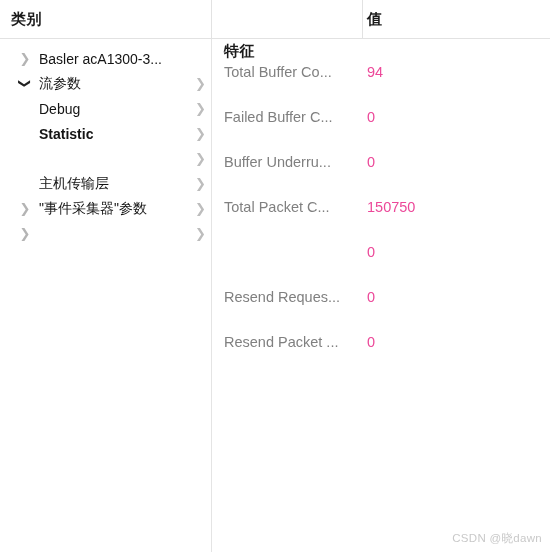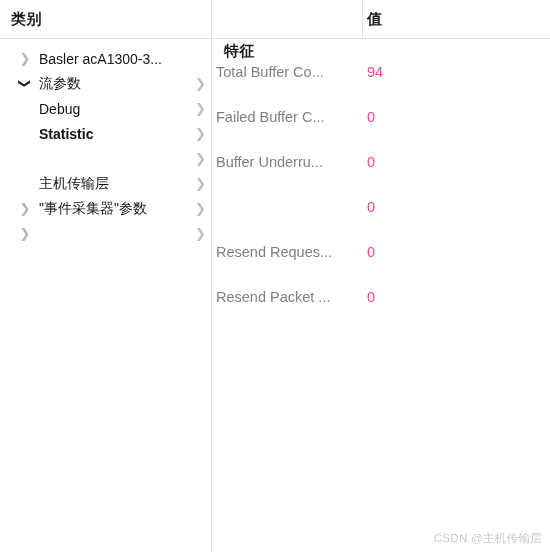--- a/index.html
+++ b/index.html
@@ -144,21 +144,21 @@
     padding-top: 10px;
   }
   .tbl-row {
     position: relative;
     height: 45px;
     display: flex;
     align-items: center;
   }
   .tbl-feat {
     position: absolute;
-    left: 4px;
+    left: 12px;
     top: 0;
     height: 45px;
     width: 140px;
     display: flex;
     align-items: center;
     font-size: 14.5px;
     color: #808080;
     white-space: nowrap;
     overflow: hidden;
   }
@@ -244,27 +244,31 @@
       </div>
       <div class="tbl-row">
         <span class="tbl-feat">Failed Buffer C...</span>
         <span class="tbl-val">0</span>
       </div>
       <div class="tbl-row">
         <span class="tbl-feat">Buffer Underru...</span>
         <span class="tbl-val">0</span>
       </div>
       <div class="tbl-row">
+        <span class="tbl-feat">Total Packet C...</span>
+        <span class="tbl-val">150750</span>
+      </div>
+      <div class="tbl-row">
         <span class="tbl-val">0</span>
       </div>
       <div class="tbl-row">
         <span class="tbl-feat">Resend Reques...</span>
         <span class="tbl-val">0</span>
       </div>
       <div class="tbl-row">
         <span class="tbl-feat">Resend Packet ...</span>
         <span class="tbl-val">0</span>
       </div>
     </div>
 
-  <div class="watermark">CSDN @主机传输层</div>
+  <div class="watermark">CSDN @晓dawn</div>
 
 </div>
 
 </body></html>

